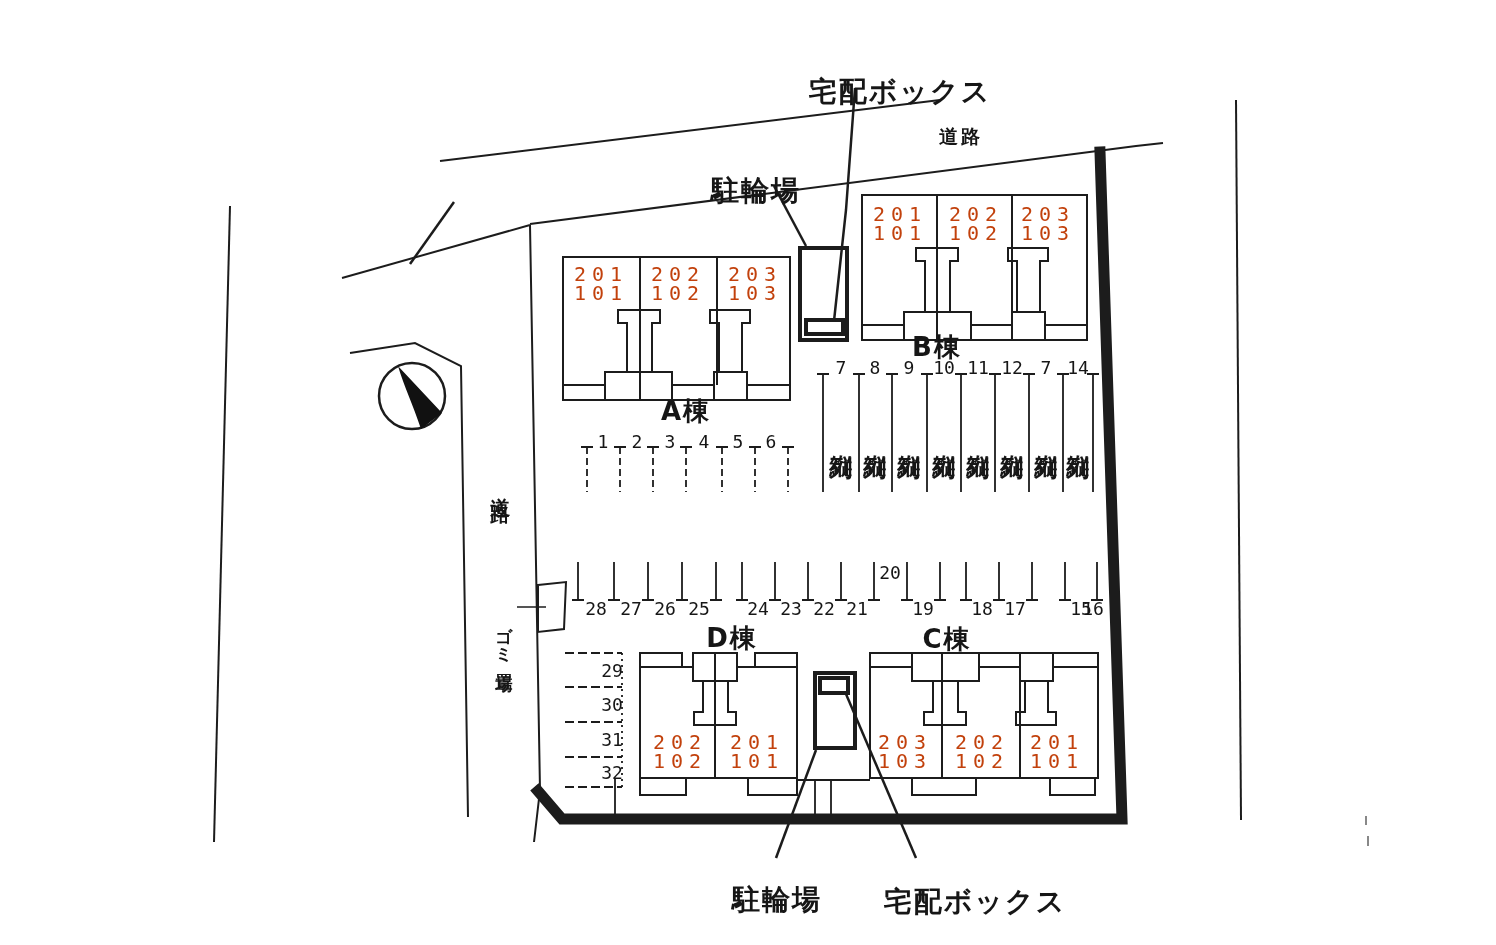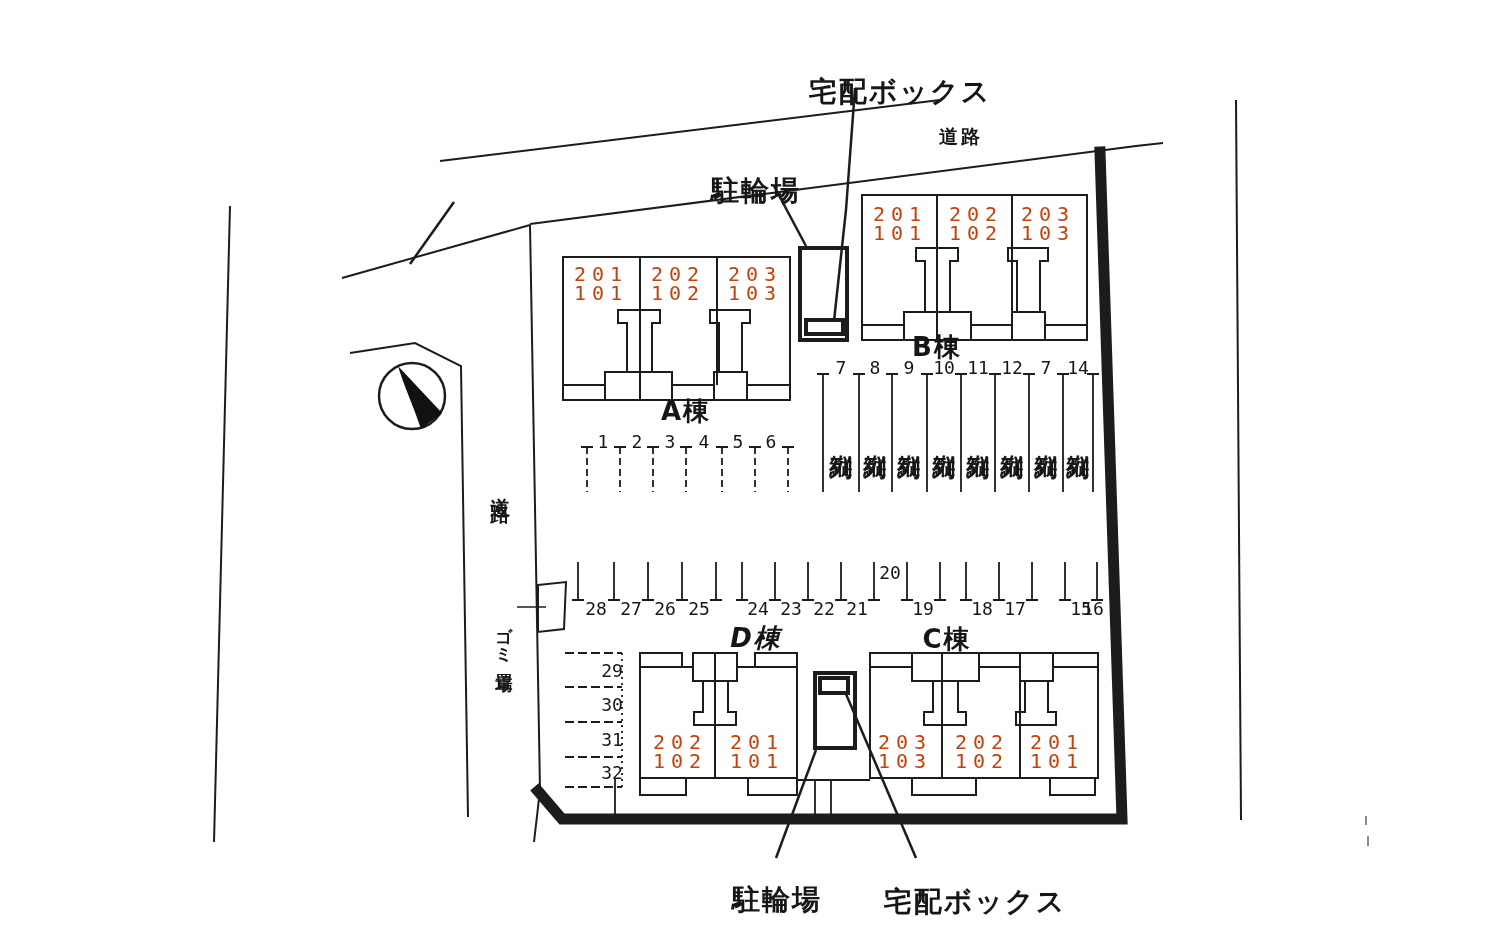--- a/index.html
+++ b/index.html
@@ -153,21 +153,21 @@
 <div class="txt biglabel" style="left:756px;top:168px;">駐輪場</div>
 <div class="txt roadlabel" style="left:961px;top:137px;">道路</div>
 <div class="txt vtext" style="left:501px;top:488px;font-size:20px;font-weight:600;letter-spacing:6px;">道路</div>
 <div class="txt vtext" style="left:505px;top:640px;font-size:17px;font-weight:600;letter-spacing:3px;">ゴミ置場</div>
 <div class="txt biglabel" style="left:777px;top:877px;">駐輪場</div>
 <div class="txt biglabel" style="left:975px;top:879px;">宅配ボックス</div>
 
 <div class="txt bname" style="left:643px;top:411px;margin-left:43px;">A棟</div>
 <div class="txt bname" style="left:937px;top:347px;">B棟</div>
 <div class="txt bname" style="left:947px;top:639px;">C棟</div>
-<div class="txt bname" style="left:756px;top:638px;font-style:italic;">D棟</div>
+<div class="txt bname" style="left:732px;top:638px;">D棟</div>
 
 <div class="unit" style="left:601px;top:265px;">
       <span>201</span>
       <span>101</span>
     </div>
 <div class="unit" style="left:678px;top:265px;">
       <span>202</span>
       <span>102</span>
     </div>
 <div class="unit" style="left:755px;top:265px;">

